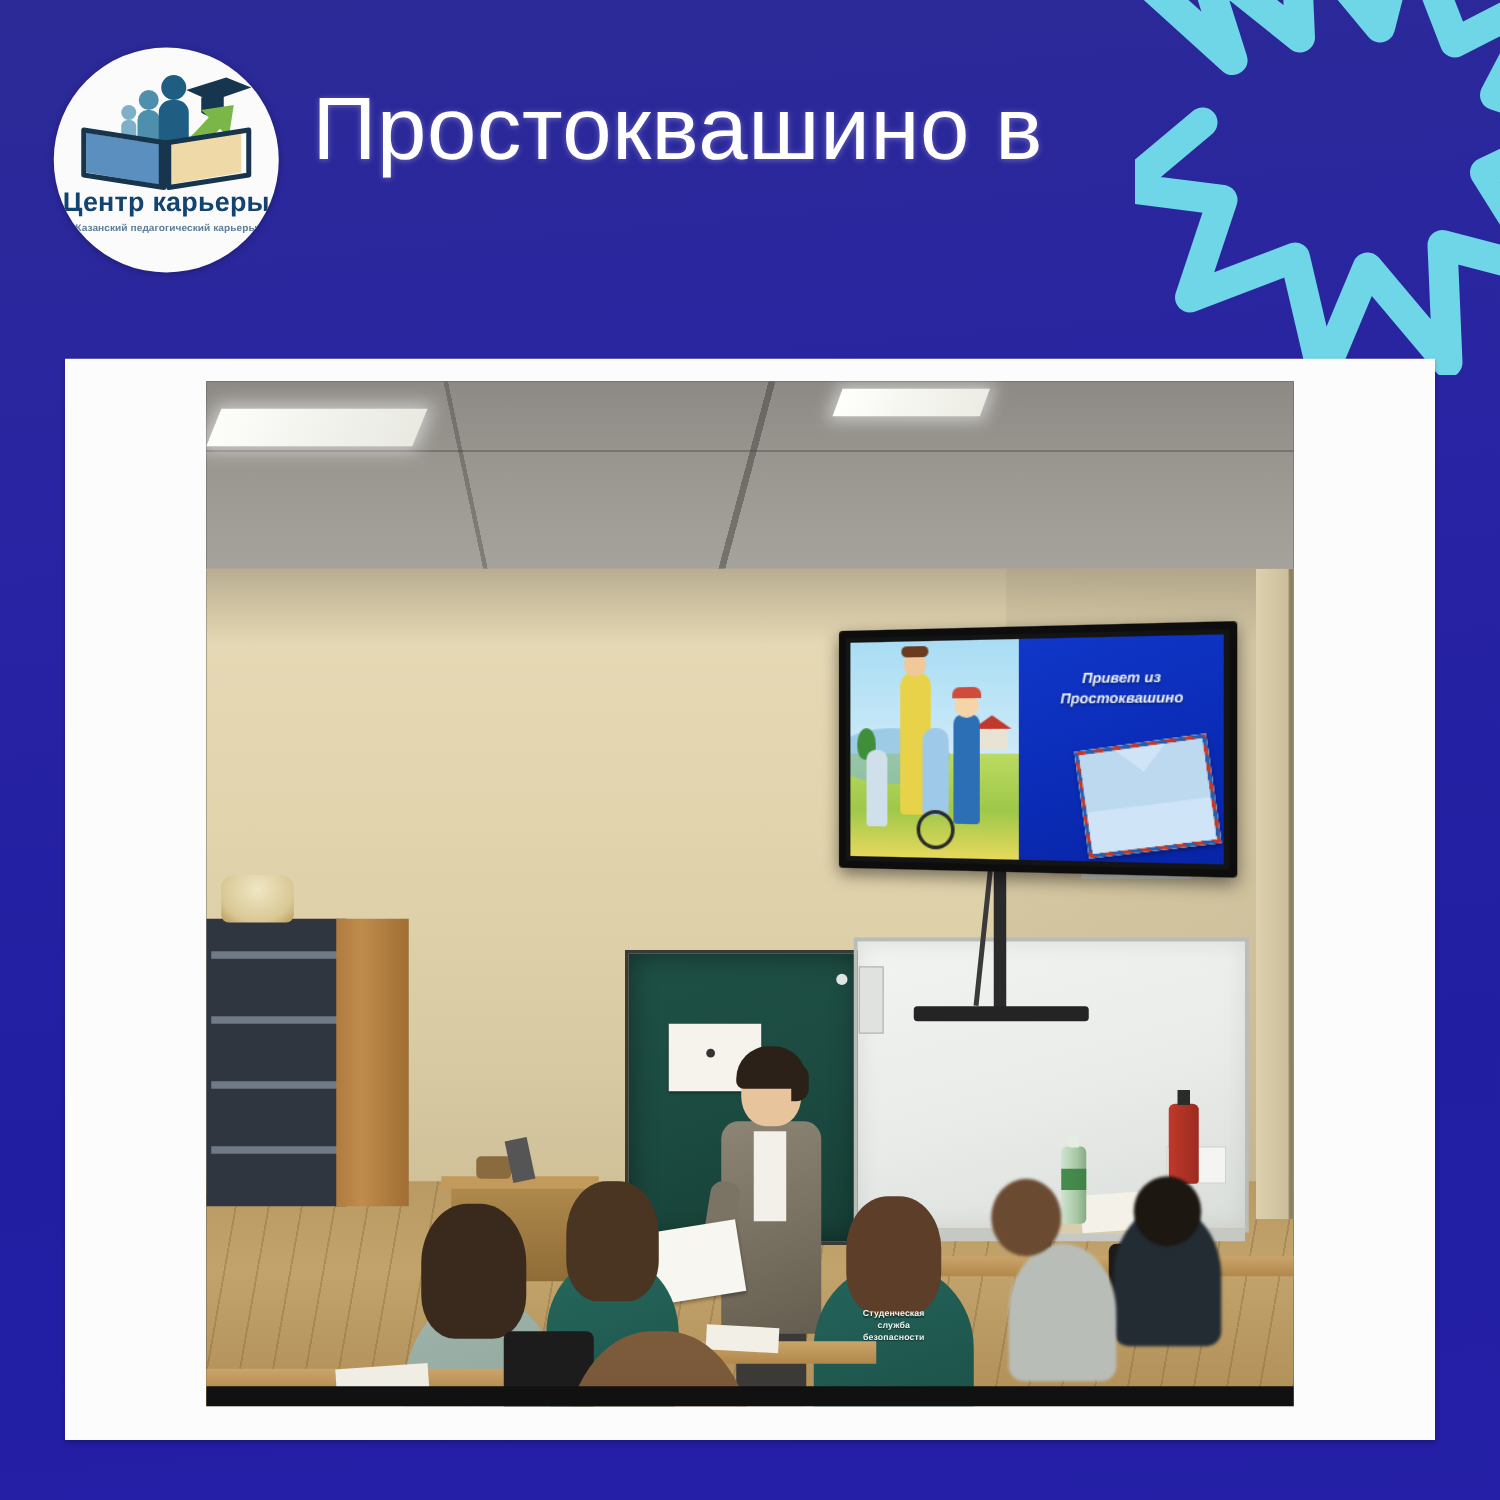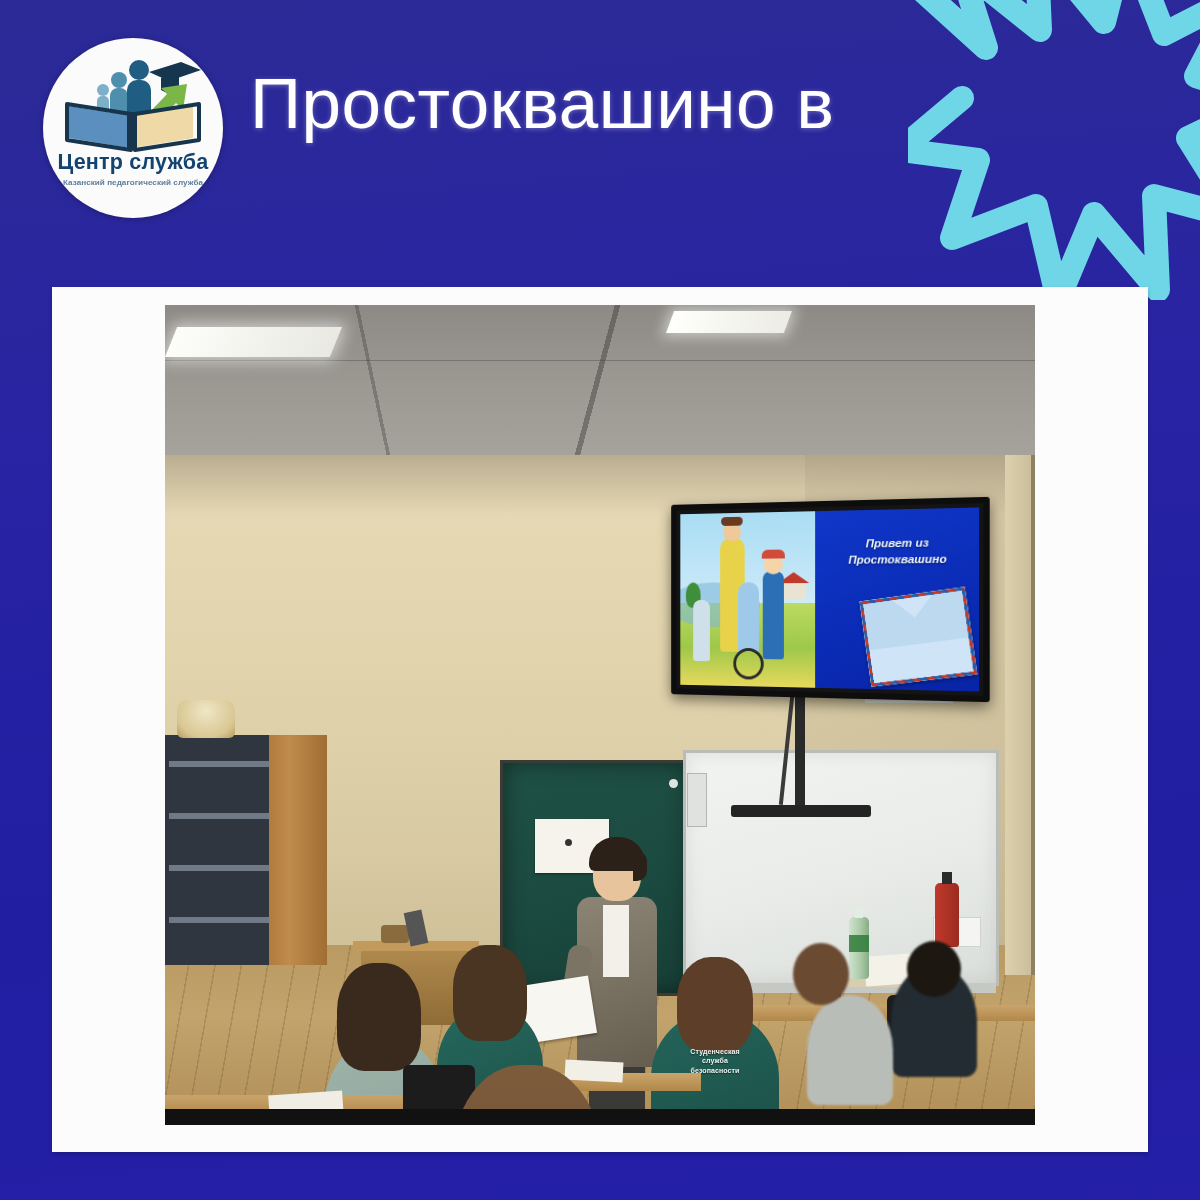--- a/index.html
+++ b/index.html
@@ -237,22 +237,22 @@
 
         <path d="M44 86 C64 80 84 62 104 40 L98 34 L124 30 L120 56 L113 49 C92 72 70 86 48 92 Z" fill="#7ab648"></path>
 
         <path d="M6 52 L66 62 L66 94 L6 84 Z" fill="#5b8fc0"></path>
         <path d="M70 62 L130 52 L130 84 L70 94 Z" fill="#efd9a6"></path>
         <path d="M4 50 L68 60 L68 96 L4 86 Z" fill="none" stroke="#17364e" stroke-width="4" stroke-linejoin="round"></path>
         <path d="M72 60 L136 50 L136 86 L72 96 Z" fill="none" stroke="#17364e" stroke-width="4" stroke-linejoin="round"></path>
         <rect x="64" y="58" width="8" height="38" fill="#17364e"></rect>
       </svg>
     </div>
-    <div class="logo-title">Центр служба</div>
-    <div class="logo-sub">Казанский педагогический служба</div>
+    <div class="logo-title">Центр карьеры</div>
+    <div class="logo-sub">Казанский педагогический карьеры</div>
   </div>
 
   <div class="headline">
     <span class="l1">Простоквашино в</span>
   </div>
 
   <div class="card">
     <div class="photo">
 
       <div class="ph ceiling">

